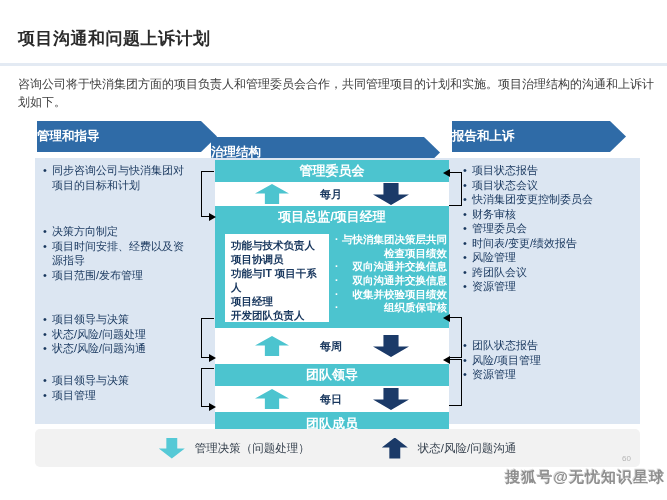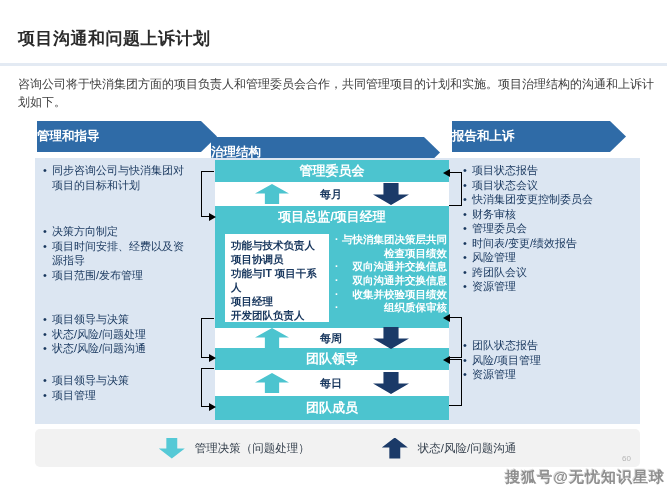--- a/index.html
+++ b/index.html
@@ -30,21 +30,21 @@
   .lcol{left:8px;width:142px;}
   .rcol{left:428px;width:172px;}
   #lg1{top:5px;} #lg2{top:66px;} #lg3{top:154px;} #lg4{top:215px;}
   #rg1{top:5px;} #rg2{top:180px;}
 
   
   .center-col{position:absolute;left:180px;top:2px;width:234px;}
   .band{display:flex;align-items:center;justify-content:center;}
   .band-teal{background:#4cc4cf;color:#fff;font-weight:bold;font-size:13px;}
   .band-white{background:#ffffff;}
-  .h22{height:22px;} .h24{height:24px;} .h20{height:20px;} .h26{height:26px;}
+  .h22{height:22px;} .h24{height:24px;} .h20{height:36px;} .h26{height:26px;}
   .freq{color:#17365d;font-size:11px;font-weight:bold;width:40px;text-align:center;margin:0 22px;}
   .arrow-up{width:34px;height:20px;background:#4cc4cf;
     clip-path:polygon(50% 0,100% 48%,71% 48%,71% 100%,29% 100%,29% 48%,0 48%);}
   .arrow-down{width:36px;height:22px;background:#1b3a68;
     clip-path:polygon(29% 0,71% 0,71% 52%,100% 52%,50% 100%,0 52%,29% 52%);}
 
   .body-teal{position:relative;background:#4cc4cf;height:100px;}
   .roles-box{position:absolute;left:10px;top:6px;width:104px;height:88px;background:#fff;
     color:#17365d;font-weight:bold;font-size:10.5px;line-height:1.34;padding:4px 2px 0 6px;box-sizing:border-box;}
   .duties{position:absolute;left:120px;top:5px;width:112px;color:#ffffff;font-weight:bold;font-size:10.5px;}

